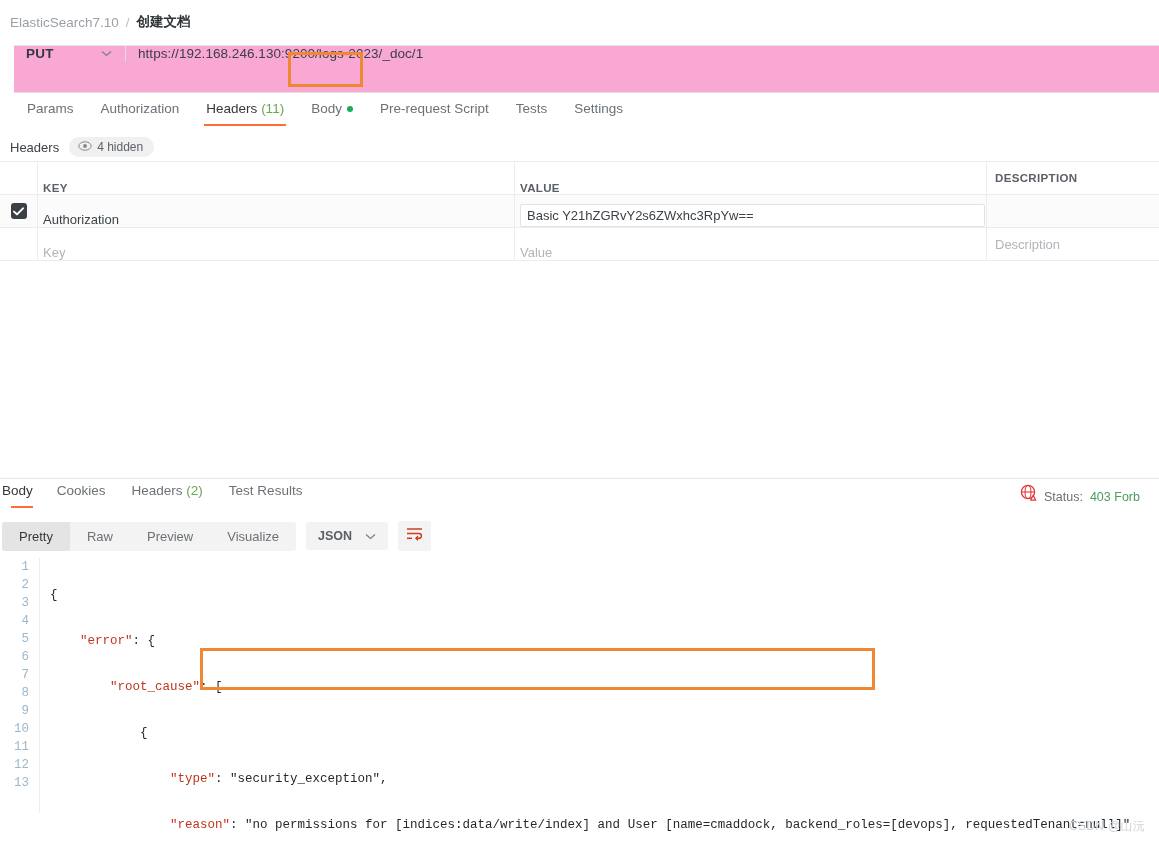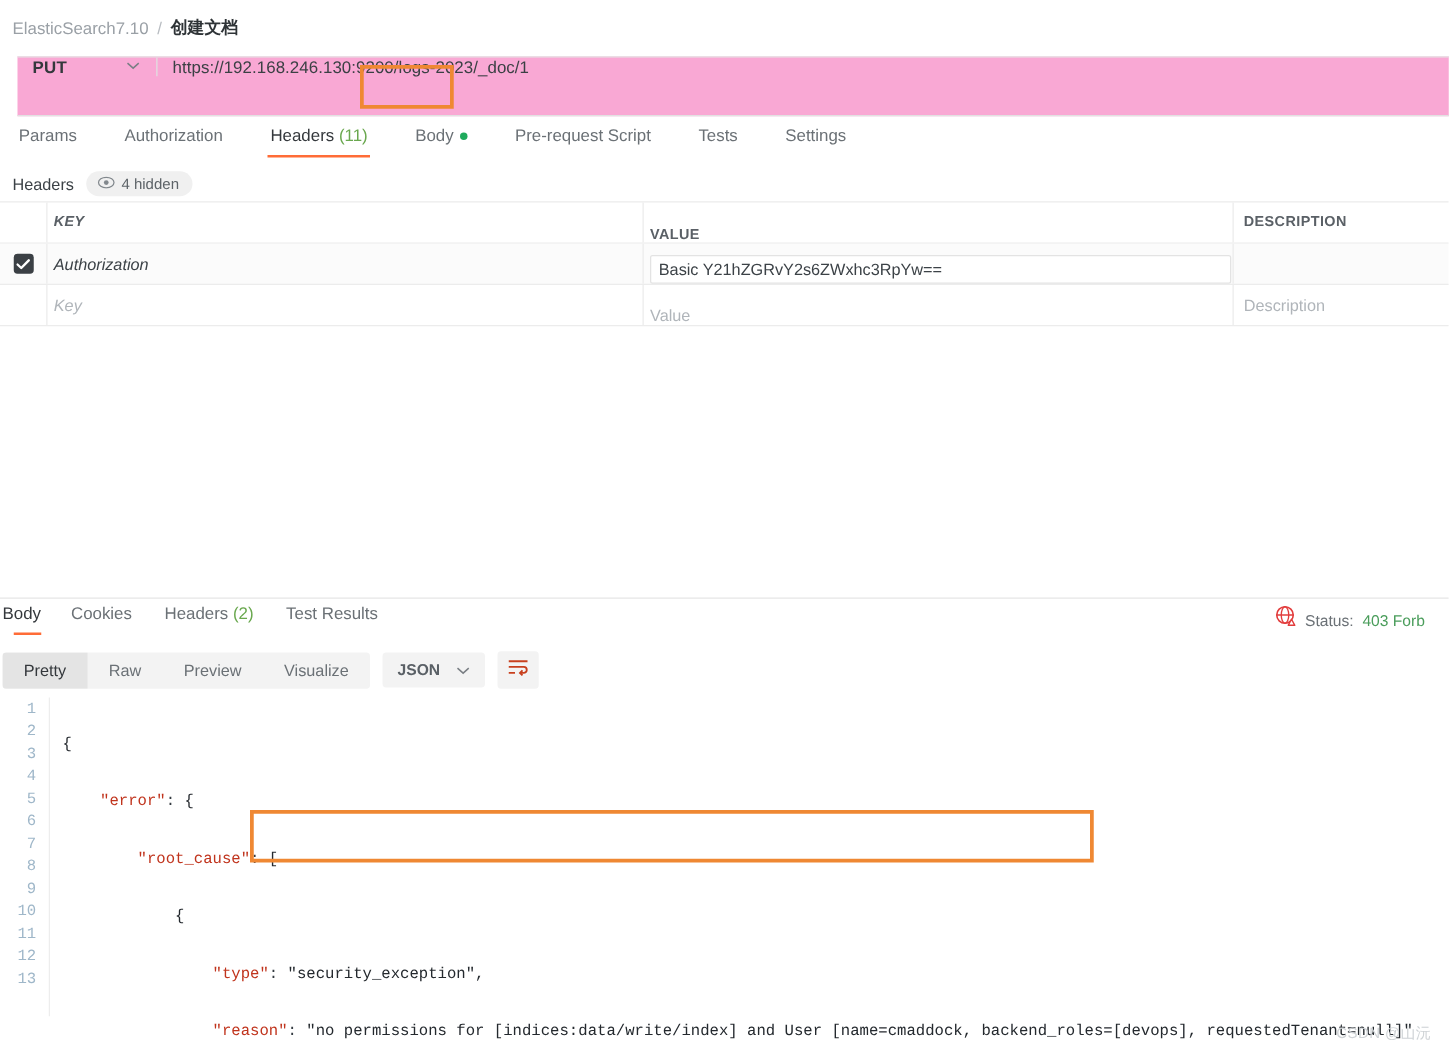--- a/index.html
+++ b/index.html
@@ -39,21 +39,21 @@
     font-size:13.5px; color:#3b4044; letter-spacing:.05px;
   }
   .hl-url {
     position:absolute; left:288px; top:52px; width:75px; height:35px;
     border:3px solid #ef8833; pointer-events:none;
   }
 
   
   .req-tabs {
     position:absolute; left:0; top:98px; width:990px; height:32px;
-    display:flex; align-items:flex-start; padding-left:2px; gap:12px;
+    display:flex; align-items:flex-start; padding-left:14px; gap:1px;
   }
   .rtab {
     position:relative; padding: 3px 13px 10px 13px;
     font-size:13.5px; color:#6b7176; white-space:nowrap;
   }
   .rtab.active { color:#34383c; }
   .rtab.active::after {
     content:""; position:absolute; left:11px; right:11px; bottom:0;
     height:2px; background:#ff6c37;
   }
@@ -78,22 +78,22 @@
 
   
   .tbl { position:absolute; left:0; top:161px; width:1159px; }
   .trow { display:flex; height:33px; align-items:center;
           border-bottom:1px solid #ececec; border-top:1px solid #ececec; }
   .trow + .trow { border-top:none; }
   .trow.head { background:#fff; height:34px; }
   .trow.alt { background:#fbfbfb; }
   .c-check { width:38px; display:flex; align-items:center; justify-content:center;
              border-right:1px solid #ececec; height:100%; }
-  .c-key { width:477px; padding-left:5px; height:100%; display:flex; align-items:center;
-           border-right:1px solid #ececec;font-style:italic; }
+  .c-key { width:477px; padding-left:5px; height:100%; display:flex; align-items:flex-end;
+           border-right:1px solid #ececec; }
   .c-val { width:472px; padding-left:5px; height:100%; display:flex; align-items:flex-end;
            border-right:1px solid #ececec; }
   .c-desc { flex:1; padding-left:8px; height:100%; display:flex; align-items:center; }
   .th { font-size:11.5px; font-weight:bold; color:#5a6066; letter-spacing:.35px; }
   .td { font-size:13px; color:#3c4247; }
   .td.muted { color:#b0b5ba; }
   .cbx {
     width:16px; height:16px; border-radius:3px; background:#3b4045;
     display:flex; align-items:center; justify-content:center;
   }

